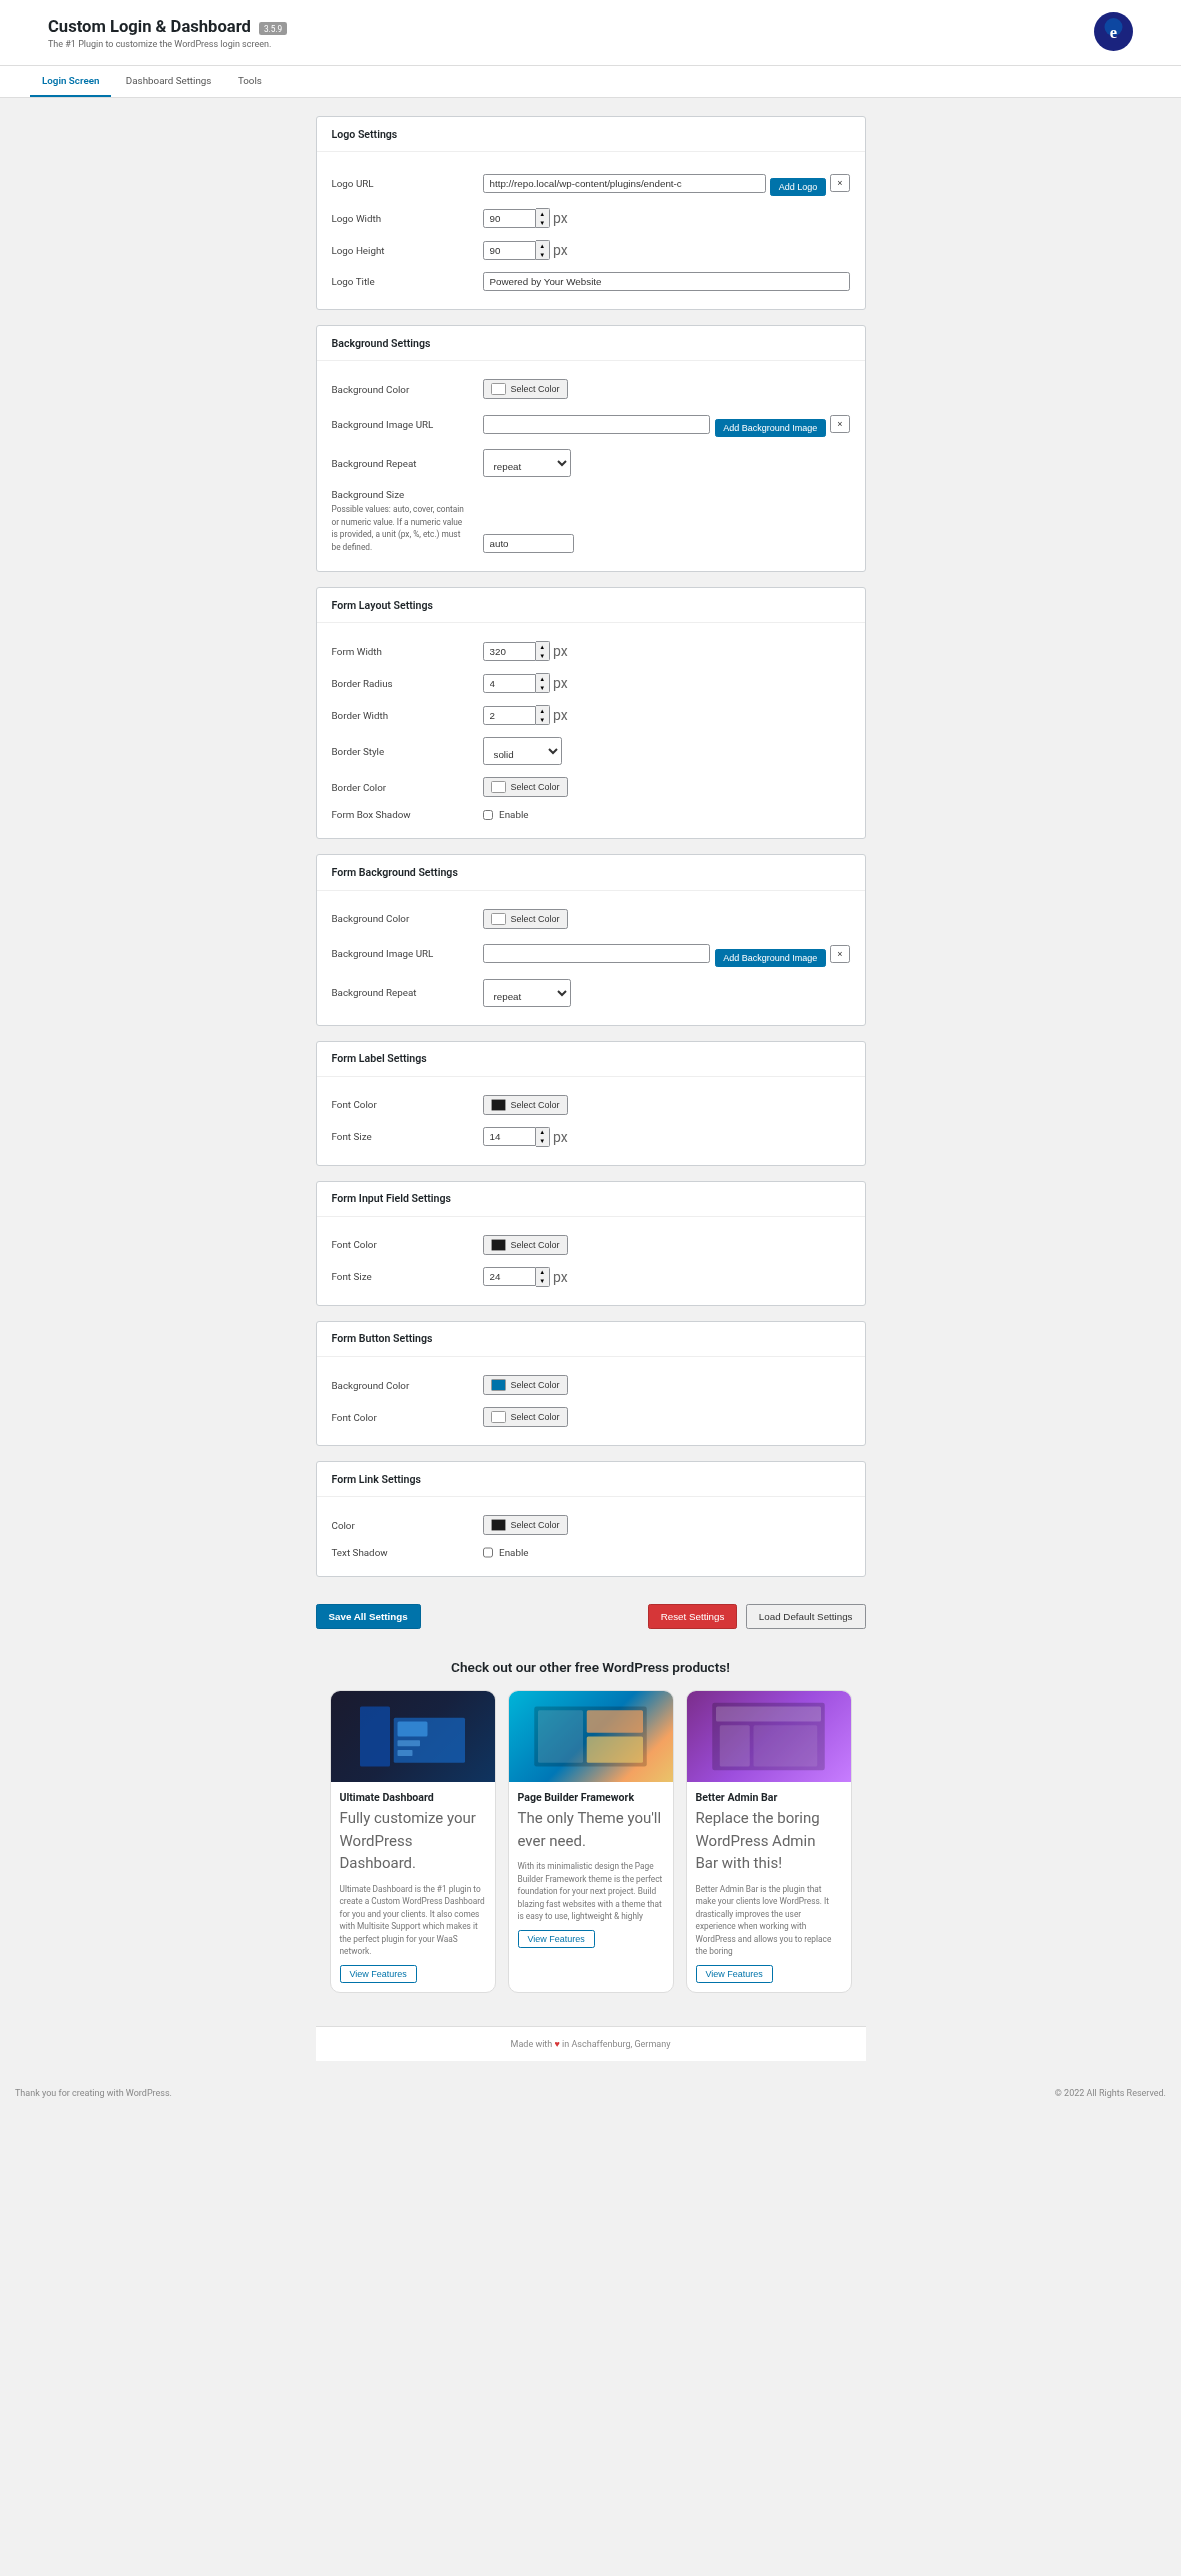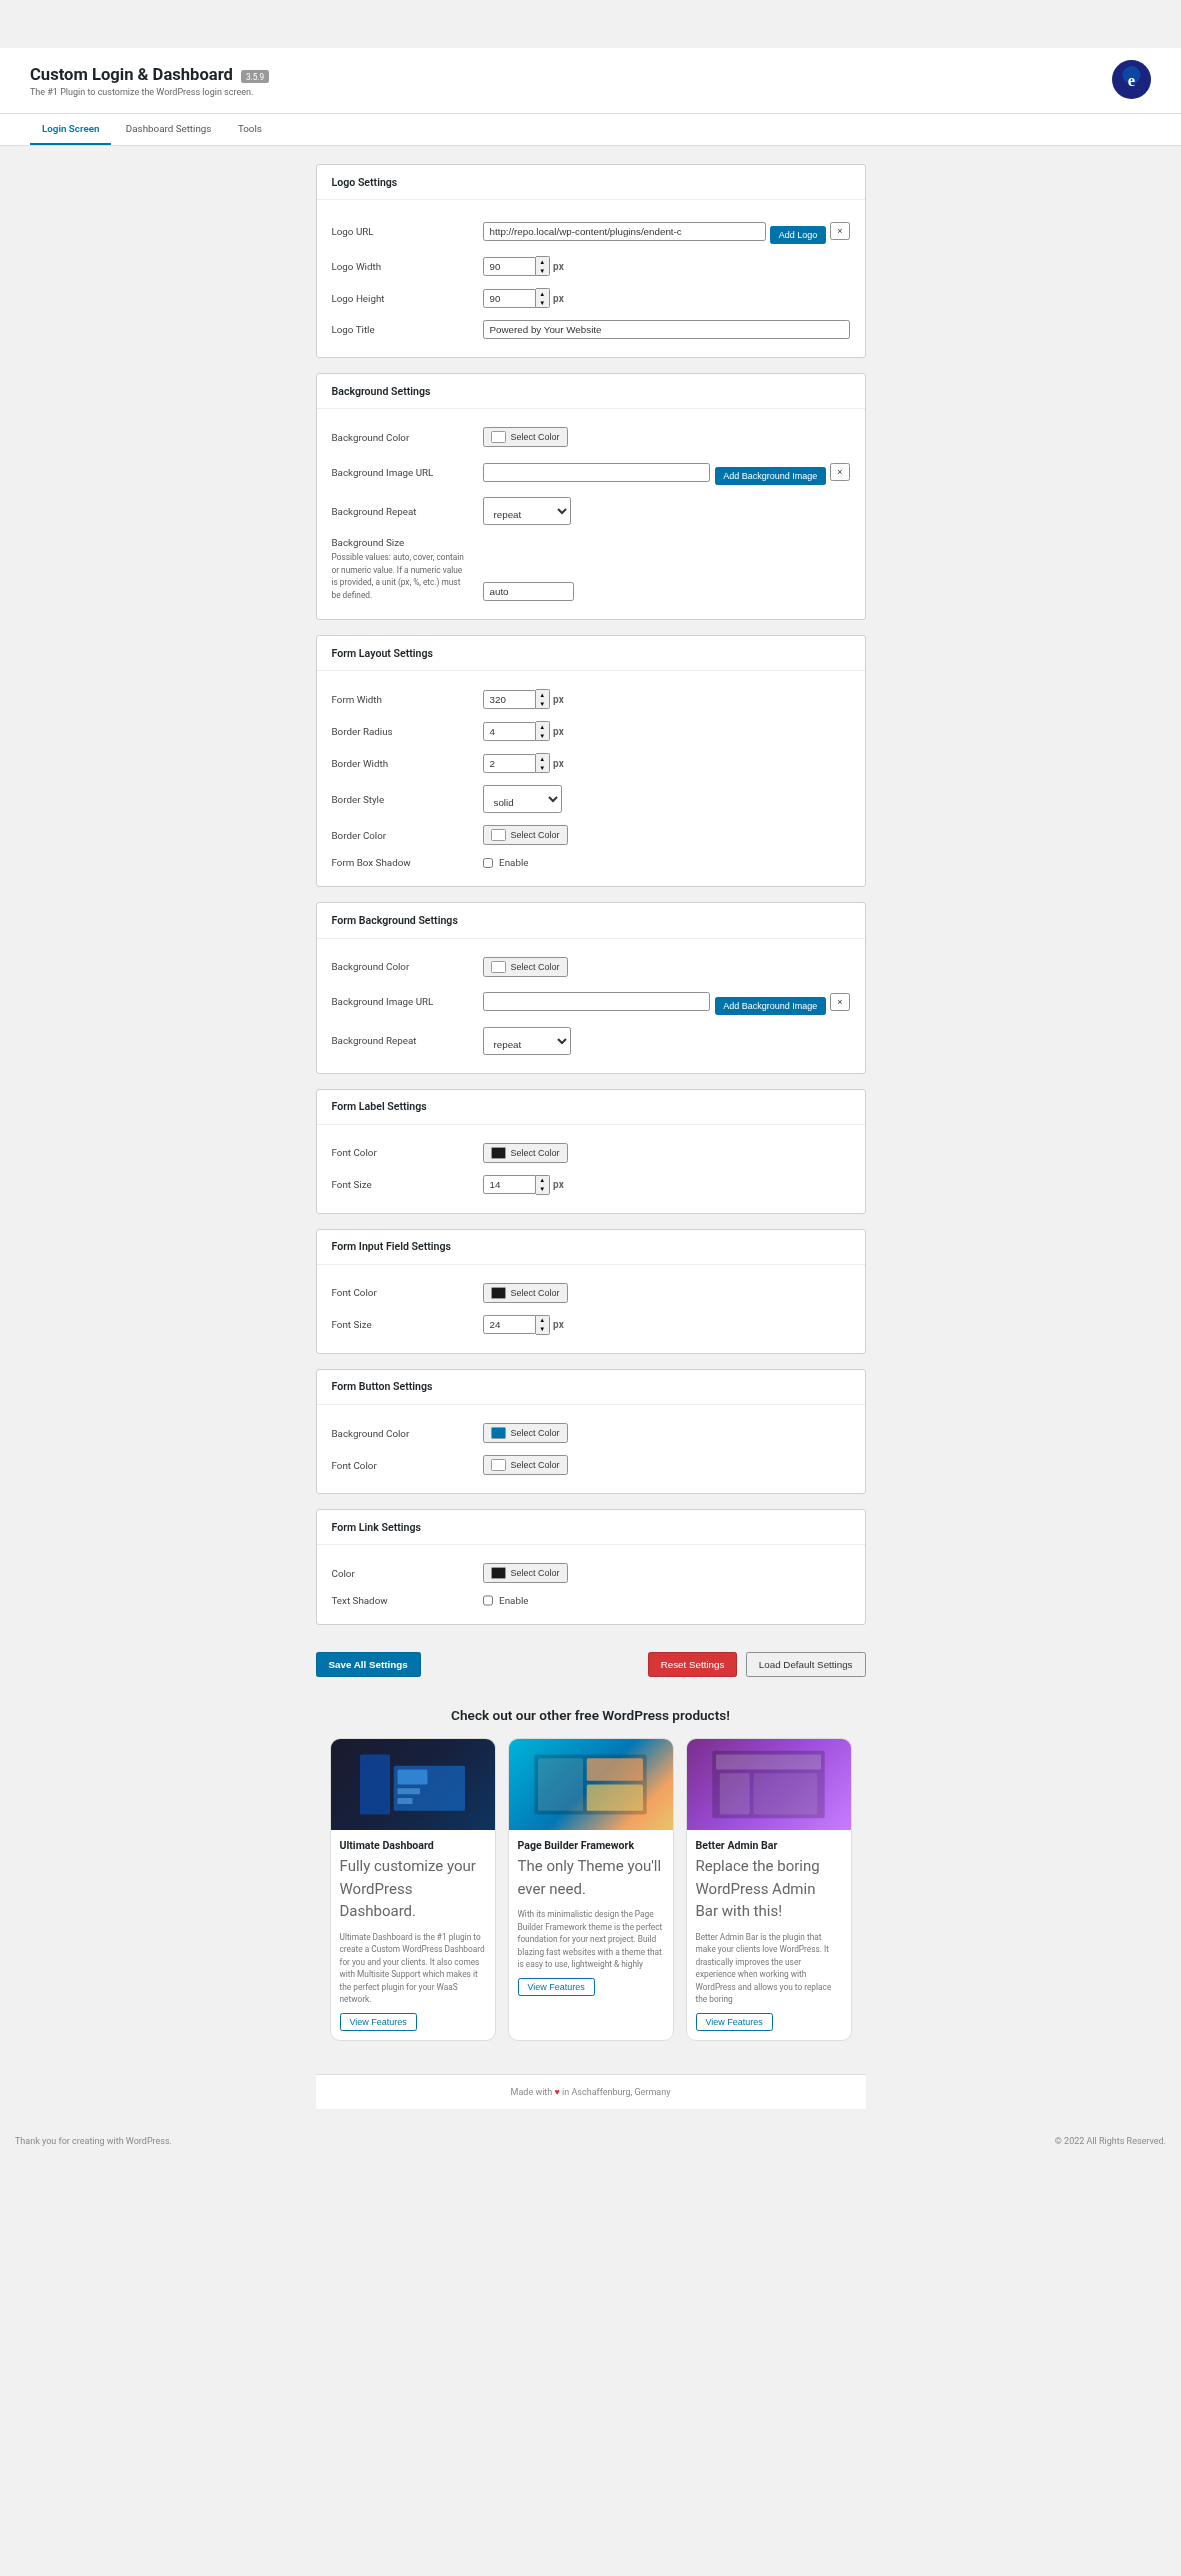--- a/index.html
+++ b/index.html
@@ -1,18 +1,18 @@
 <!DOCTYPE html>
 <html style="font-size:12px"><head>
   <meta charset="utf-8">
   <style>
     * { box-sizing: border-box; margin: 0; padding: 0; }
     body { font-family: -apple-system, BlinkMacSystemFont, "Segoe UI", Roboto, sans-serif; font-size: 9.8px; background: #f1f1f1; color: #333; }
     
-    .header { background: #fff; padding: 12px 30px; display: flex; align-items: center; justify-content: space-between; border-bottom: 0.8px solid #ddd; margin-top: 48px; }
+    .header { background: #fff; padding: 12px 48px; display: flex; align-items: center; justify-content: space-between; border-bottom: 0.8px solid #ddd; }
     .header-left h1 { font-size: 16.6px; font-weight: 700; color: #1d2327; display: inline; }
     .header-left .version { background: #999; color: #fff; font-size: 8.3px; padding: 1.5px 4.5px; border-radius: 2.3px; margin-left: 6px; vertical-align: middle; }
     .header-left p { color: #666; font-size: 9px; margin-top: 3px; }
     
     .nav-tabs { background: #fff; padding: 0 30px; border-bottom: 0.8px solid #ddd; }
     .nav-tabs a { display: inline-block; padding: 9px 12px; font-size: 9.8px; text-decoration: none; color: #555; border-bottom: 2.3px solid transparent; }
     .nav-tabs a.active { color: #0073aa; border-bottom-color: #0073aa; font-weight: 600; }
     
     .main-content { max-width: 574px; margin: 18px auto; padding: 0 12px; }
     
@@ -24,21 +24,21 @@
     .form-label { width: 151px; min-width: 151px; font-size: 9.8px; color: #444; }
     .form-control { flex: 1; }
     
     input[type="text"], input[type="number"] {
       border: 0.8px solid #8c8f94; border-radius: 2.3px; padding: 3px 6px; font-size: 9.8px; color: #333; background: #fff;
     }
     input[type="text"] { width: 100%; }
     input[type="number"] { width: 53px; }
     
     .input-with-unit { display: flex; align-items: center; gap: 3px; }
-    .unit-label { color: #666; font-size: 10px; font-weight: bold; }
+    .unit-label { color: #666; font-size: 14px; }
     
     .number-input-wrap { display: flex; align-items: center; }
     .number-input-wrap input { width: 53px; border-radius: 2.3px 0 0 2.3px; }
     .number-spinners { display: flex; flex-direction: column; border: 0.8px solid #8c8f94; border-left: none; border-radius: 0 2.3px 2.3px 0; }
     .number-spinners button { width: 13.6px; height: 9px; border: none; background: #f0f0f0; cursor: pointer; font-size: 6px; line-height: 1; padding: 0; display: flex; align-items: center; justify-content: center; }
     
     .url-row { display: flex; align-items: center; gap: 4.5px; }
     .url-row input { flex: 1; }
     
     .btn { padding: 3px 7.5px; font-size: 9px; border: 0.8px solid; border-radius: 2.3px; cursor: pointer; }

